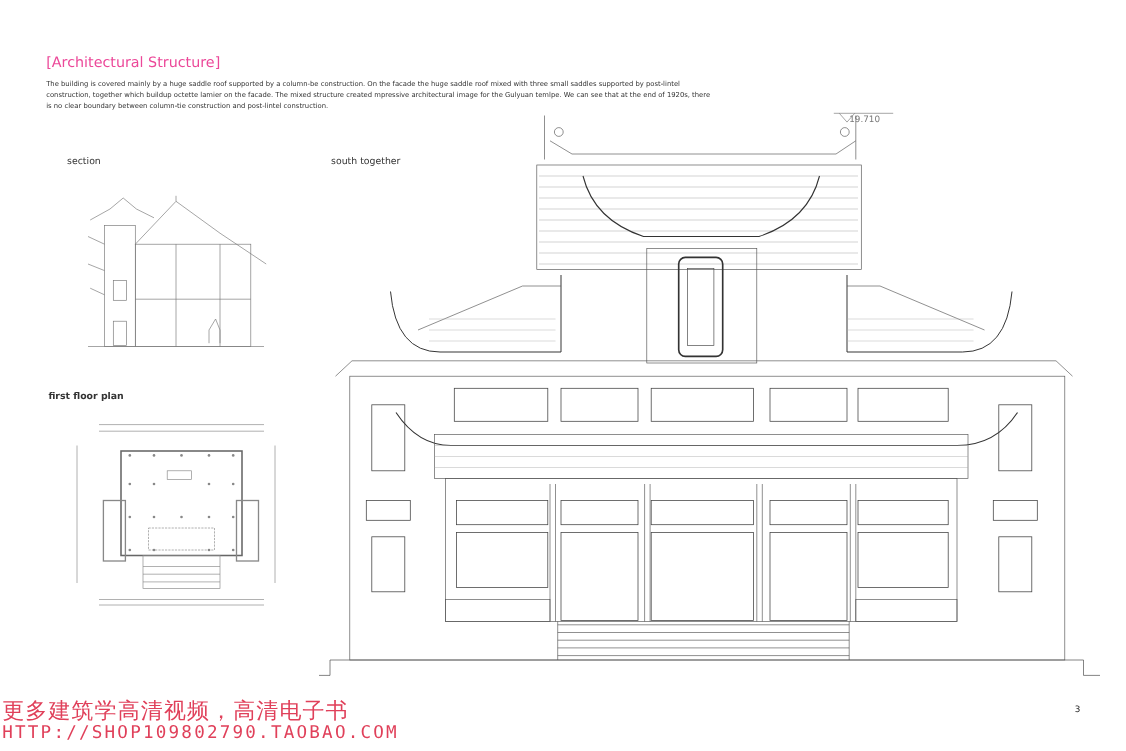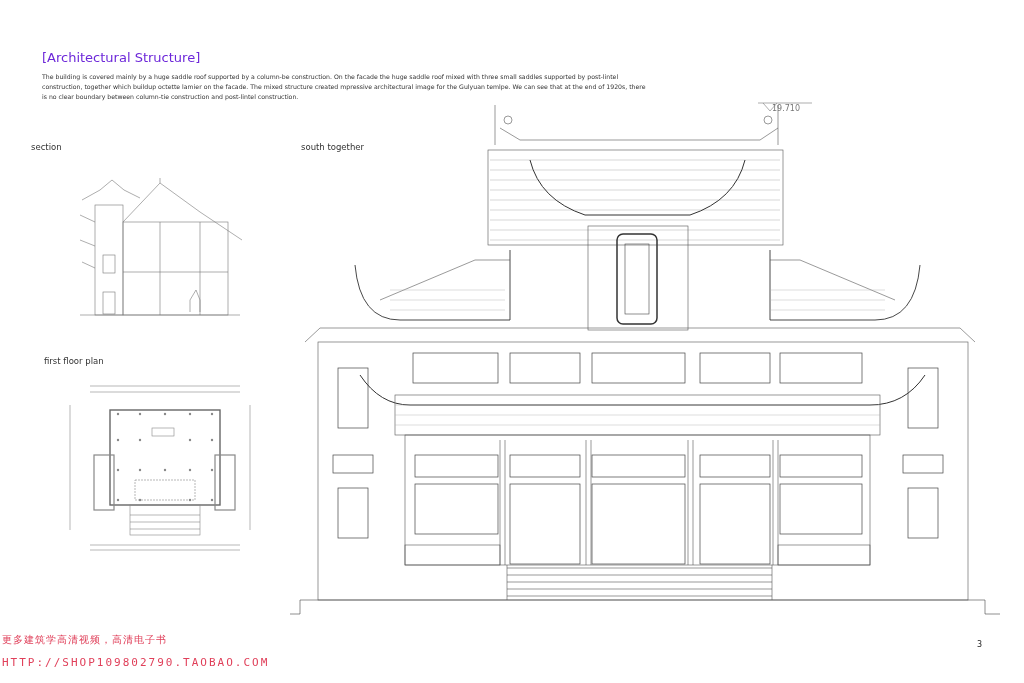--- a/index.html
+++ b/index.html
@@ -1,34 +1,34 @@
 <!DOCTYPE html>
 <html><head>
 <meta charset="utf-8">
 <style>
   html, body { margin:0; padding:0; background:#ffffff; }
   body { width:1024px; height:683px; position:relative; overflow:hidden; font-family:"DejaVu Sans", sans-serif; color:#222; }
-  .title { position:absolute; left:42px; top:50px; font-size:13px; color:#6d28d9; letter-spacing:0; }
+  .title { position:absolute; left:42px; top:50px; font-size:13px; color:#ec4899; letter-spacing:0; }
   .desc { position:absolute; left:42px; top:72px; width:610px; font-size:6.2px; line-height:10px; color:#333; }
   .label { position:absolute; font-size:8.5px; color:#333; }
   .pagenum { position:absolute; left:977px; top:640px; font-size:8px; color:#222; }
-  .wm1 { position:absolute; left:2px; top:633px; font-size:10px; color:#e0405a; letter-spacing:1px; }
-  .wm2 { position:absolute; left:2px; top:656px; font-size:11px; color:#e0405a; letter-spacing:2px; font-family:"DejaVu Sans Mono", monospace; }
+  .wm1 { position:absolute; left:2px; top:633px; font-size:20px; color:#e0405a; letter-spacing:1px; }
+  .wm2 { position:absolute; left:2px; top:656px; font-size:16px; color:#e0405a; letter-spacing:2px; font-family:"DejaVu Sans Mono", monospace; }
   .dim { position:absolute; left:772px; top:92px; font-size:8px; color:#777;margin-top:12px; }
   svg { position:absolute; left:0; top:0; }
 </style>
 </head>
 <body>
 
 <div class="title">[Architectural Structure]</div>
 <div class="desc">The building is covered mainly by a huge saddle roof supported by a column-be construction. On the facade the huge saddle roof mixed with three small saddles supported by post-lintel construction, together which buildup octette lamier on the facade. The mixed structure created mpressive architectural image for the Gulyuan temlpe.  We can see that at the end of 1920s, there is no clear boundary between column-tie construction and post-lintel construction.</div>
 
-<div class="label" style="left:31px;top:142px;">section</div>
+<div class="label" style="left:61px;top:142px;">section</div>
 <div class="label" style="left:301px;top:142px;">south together</div>
-<div class="label" style="left:44px;top:356px;">first floor plan</div>
+<div class="label" style="left:44px;top:356px;font-weight:bold;">first floor plan</div>
 <div class="dim">19.710</div>
 
 <svg width="1024" height="683" viewBox="0 0 1024 683" fill="none" stroke="#555" stroke-width="0.6">
 
   <g stroke="#777">
 
     <rect x="95" y="205" width="28" height="110"></rect>
     <path d="M82 200 L100 190 L112 180 L124 190 L140 198"></path>
     <path d="M80 215 L95 222 M80 240 L95 246 M82 262 L95 268"></path>
 

